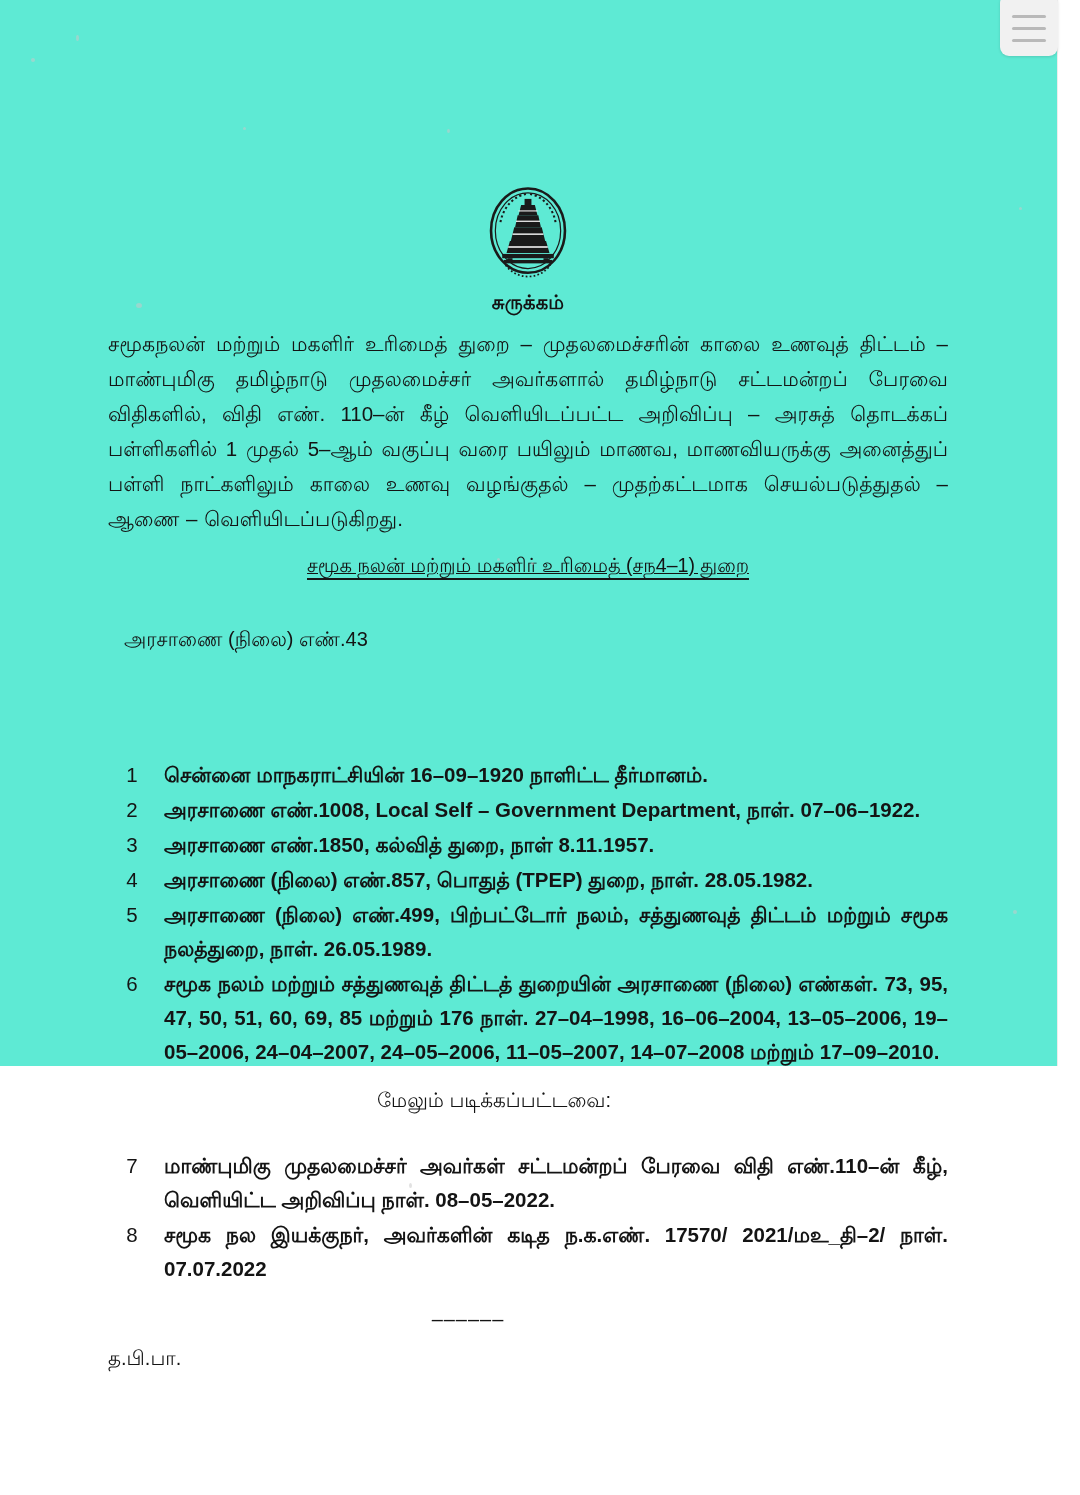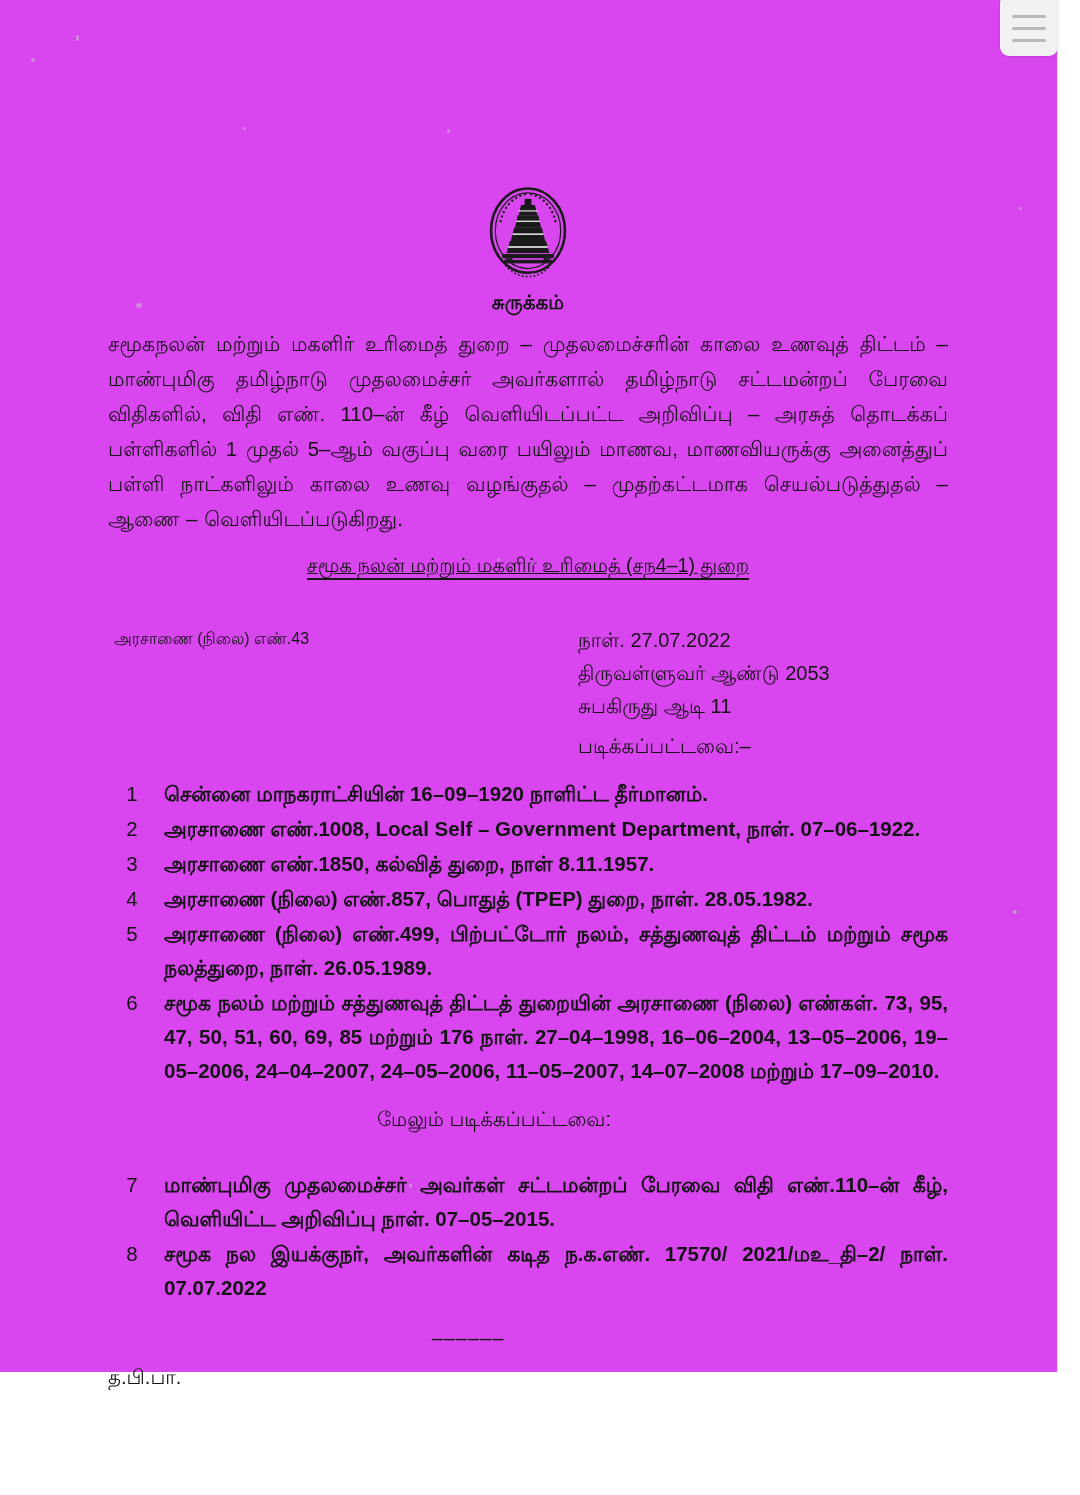--- a/index.html
+++ b/index.html
@@ -43,22 +43,22 @@
     background: #b9b9b9;
     border-radius: 2px;
   }
 
   
   #page-sheet {
     position: absolute;
     left: 0;
     top: 0;
     width: 1058px;
-    height: 1372px;
-    background: #d946ef;
+    height: 1066px;
+    background: #5eead4;
     border-right: 1px solid #ececec;
     box-sizing: border-box;
   }
 
   #doc-body {
     position: absolute;
     left: 108px;
     top: 0;
     width: 840px;
   }
@@ -108,23 +108,23 @@
   }
 
   
   .go-block {
     position: relative;
     margin-top: 44px;
     min-height: 120px;
   }
   .go-number {
     position: absolute;
-    left: 6px;
+    left: 16px;
     top: 0;
-    font-size: 16px;
+    font-size: 20px;
     line-height: 30px;
     white-space: nowrap;
   }
   .date-col {
     margin-left: 470px;
     font-size: 20px;
     line-height: 33px;
   }
   .date-col .read-label {
     margin-top: 7px;
@@ -225,26 +225,20 @@
     </div>
 
     <div class="abstract-title">சுருக்கம்</div>
 
     <div class="abstract-para"><span>சமூகநலன் மற்றும் மகளிர் உரிமைத் துறை – </span><b>முதலமைச்சரின் காலை உணவுத் திட்டம்</b><span> – மாண்புமிகு தமிழ்நாடு முதலமைச்சர் அவர்களால் தமிழ்நாடு சட்டமன்றப் பேரவை விதிகளில், விதி எண். 110–ன் கீழ் வெளியிடப்பட்ட அறிவிப்பு  – அரசுத் தொடக்கப் பள்ளிகளில் 1 முதல் 5–ஆம் வகுப்பு வரை பயிலும் மாணவ, மாணவியருக்கு அனைத்துப் பள்ளி நாட்களிலும் காலை உணவு வழங்குதல் – முதற்கட்டமாக செயல்படுத்துதல் – ஆணை – வெளியிடப்படுகிறது.</span></div>
 
     <div class="dept-line"><span>சமூக நலன் மற்றும் மகளிர் உரிமைத் (சந4–1) துறை</span></div>
 
     <div class="go-block">
       <div class="go-number">அரசாணை (நிலை) எண்.43</div>
-      <div class="date-col">
-        <div>நாள். 27.07.2022</div>
-        <div>திருவள்ளுவர் ஆண்டு 2053</div>
-        <div>சுபகிருது ஆடி 11</div>
-        <div class="read-label">படிக்கப்பட்டவை:–</div>
-      </div>
     </div>
 
     <div class="ref-list">
       <div class="ref-item">
         <div class="ref-num">1</div>
         <div class="ref-text nojustify">சென்னை மாநகராட்சியின் 16–09–1920 நாளிட்ட தீர்மானம்.</div>
       </div>
       <div class="ref-item">
         <div class="ref-num">2</div>
         <div class="ref-text">அரசாணை எண்.1008, Local Self – Government Department, நாள். 07–06–1922.</div>
@@ -265,21 +259,21 @@
         <div class="ref-num">6</div>
         <div class="ref-text">சமூக நலம் மற்றும் சத்துணவுத் திட்டத் துறையின் அரசாணை (நிலை) எண்கள். 73, 95, 47, 50, 51, 60, 69, 85 மற்றும் 176 நாள். 27–04–1998, 16–06–2004, 13–05–2006, 19–05–2006, 24–04–2007, 24–05–2006, 11–05–2007, 14–07–2008 மற்றும் 17–09–2010.</div>
       </div>
     </div>
 
     <div class="further-read">மேலும் படிக்கப்பட்டவை:</div>
 
     <div class="ref-list ref-list-2">
       <div class="ref-item">
         <div class="ref-num">7</div>
-        <div class="ref-text">மாண்புமிகு முதலமைச்சர் அவர்கள் சட்டமன்றப் பேரவை விதி எண்.110–ன் கீழ், வெளியிட்ட அறிவிப்பு நாள். 07–05–2015.</div>
+        <div class="ref-text">மாண்புமிகு முதலமைச்சர் அவர்கள் சட்டமன்றப் பேரவை விதி எண்.110–ன் கீழ், வெளியிட்ட அறிவிப்பு நாள். 08–05–2022.</div>
       </div>
       <div class="ref-item">
         <div class="ref-num">8</div>
         <div class="ref-text">சமூக நல இயக்குநர், அவர்களின் கடித ந.க.எண். 17570/ 2021/மஉ_தி–2/ நாள். 07.07.2022</div>
       </div>
     </div>
 
     <div class="rule-dashes">––––––</div>
     <div class="sign-off">த.பி.பா.</div>
 

